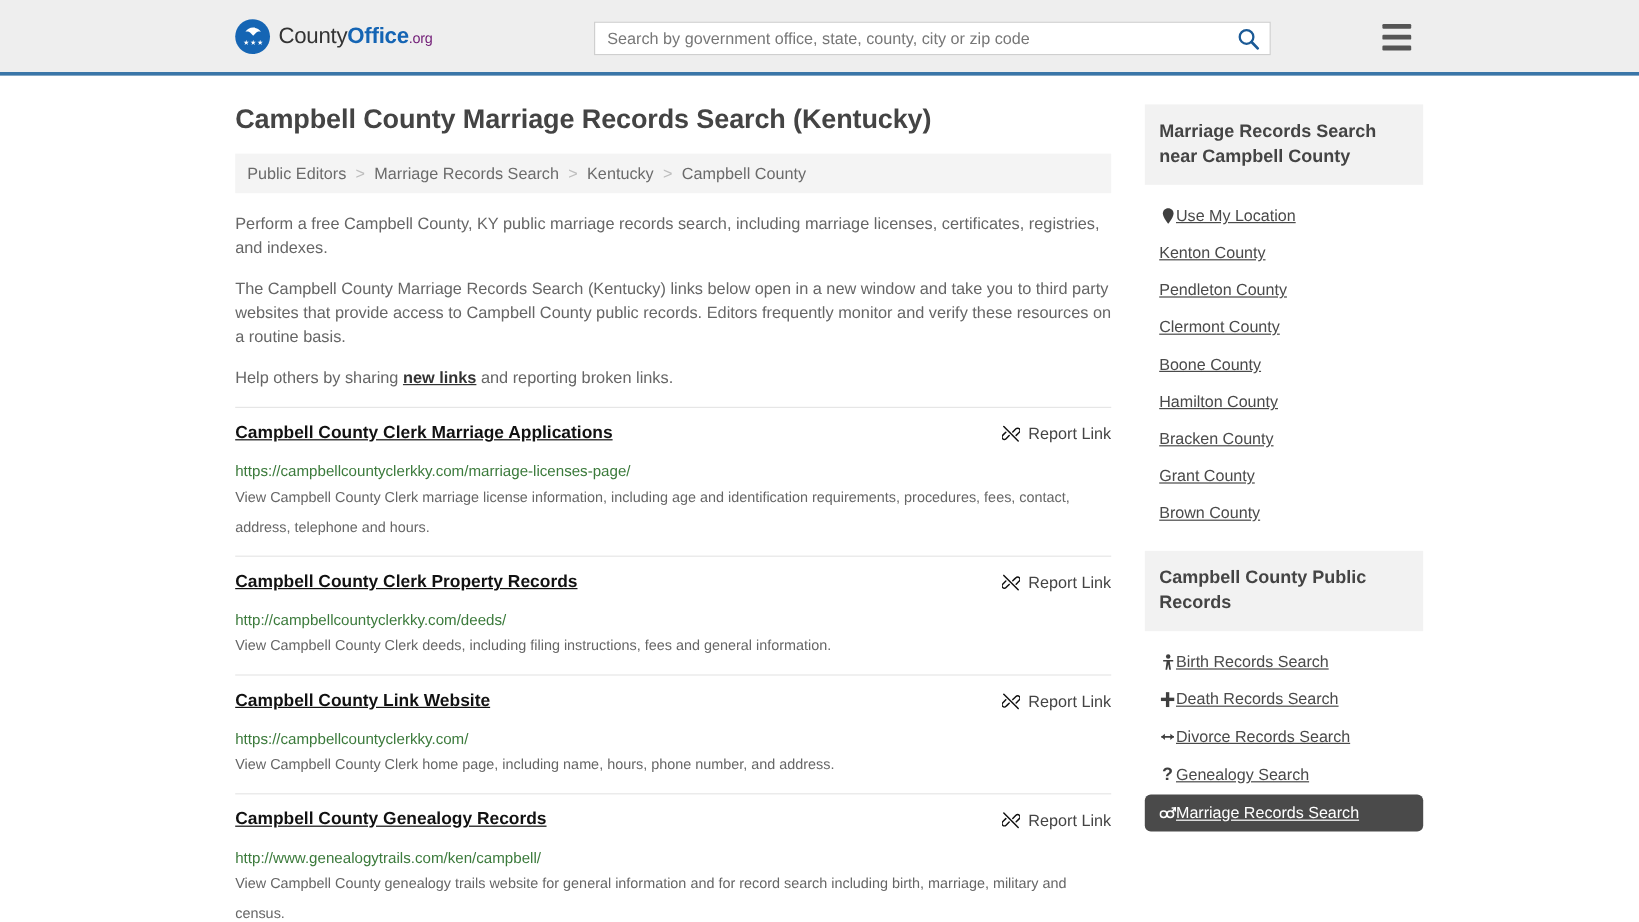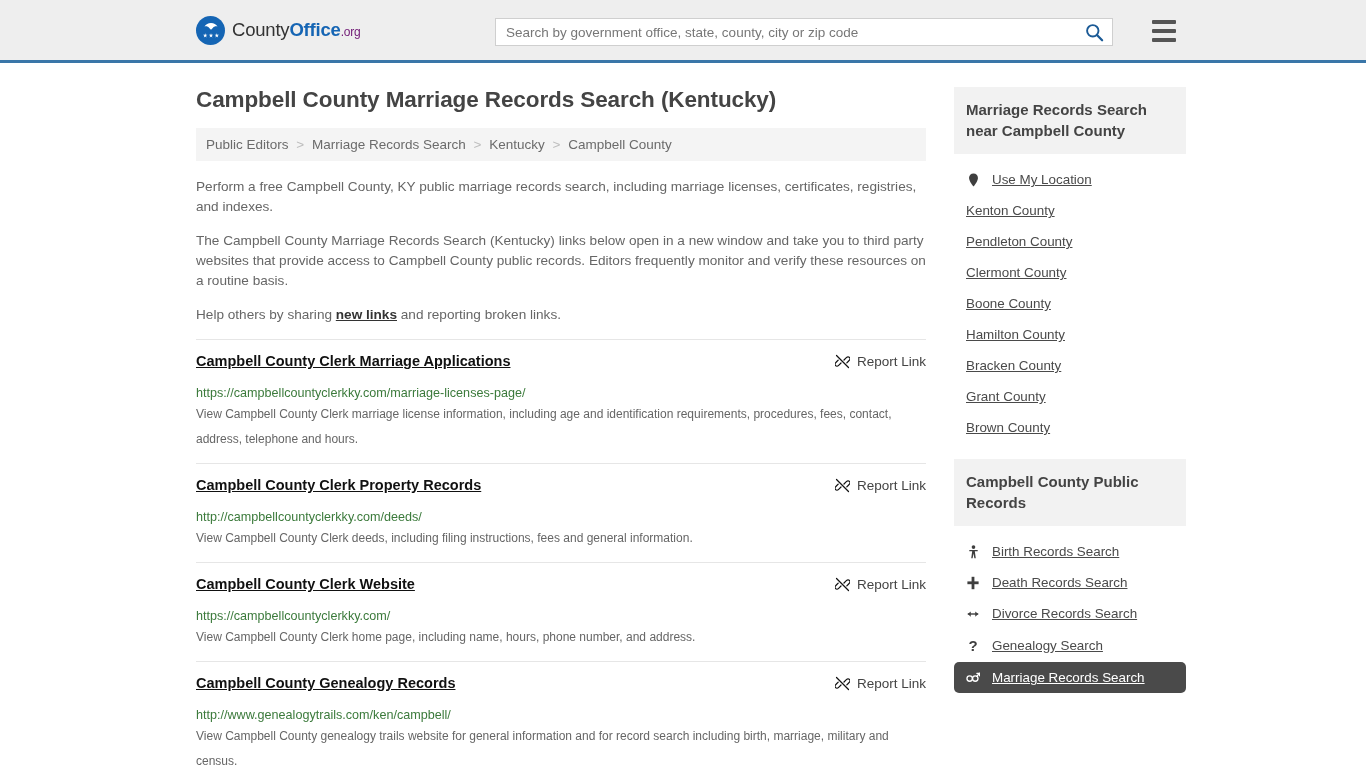--- a/index.html
+++ b/index.html
@@ -49,21 +49,21 @@
     color: #333333;
     white-space: nowrap;
   }
   .logo-text .b { font-weight: bold; color: #1565b4; }
   .logo-text .org { color: #701a75; font-size: 12px; }
 
   .search-wrap {
     position: absolute;
     left: 495px;
     top: 18px;
-    width: 618px;
+    width: 564px;
     height: 28px;
     background: #ffffff;
     border: 1px solid #cfcfcf;
     display: flex;
     align-items: center;
   }
 
   .search-input {
     flex: 1;
     border: none;
@@ -207,21 +207,21 @@
     font-weight: bold;
     color: #444444;
     line-height: 21px;
   }
 
   .side-list { padding: 10px 0 6px 0; }
 
   .side-item {
     display: flex;
     align-items: center;
-    gap: 12px;
+    gap: 0;
     padding: 8px 12px;
     font-size: 13.4px;
     cursor: pointer;
     text-align: right;
   }
   .side-item a,
   .side-item .lbl {
     color: #4a4a4a;
     text-decoration: underline;
   }
@@ -327,21 +327,21 @@
           </svg>
           <span>Report Link</span>
         </span>
       </div>
       <div class="result-url">http://campbellcountyclerkky.com/deeds/</div>
       <div class="result-desc">View Campbell County Clerk deeds, including filing instructions, fees and general information.</div>
     </div>
 
     <div class="result">
       <div class="result-head">
-        <a class="result-title">Campbell County Clerk Website</a>
+        <a class="result-title">Campbell County Link Website</a>
         <span class="report-link">
           <svg width="15" height="15" viewBox="0 0 16 16">
             <path d="M6.4 9.6 C4.8 11.2 4.8 11.2 3.6 12.4 a2.1 2.1 0 0 1-3-3 C1.8 8.2 1.8 8.2 3.4 6.6" fill="none" stroke="#111" stroke-width="1.3" stroke-linecap="round"></path>
             <path d="M9.6 6.4 C11.2 4.8 11.2 4.8 12.4 3.6 a2.1 2.1 0 0 1 3 3 C14.2 7.8 14.2 7.8 12.6 9.4" fill="none" stroke="#111" stroke-width="1.3" stroke-linecap="round"></path>
             <line x1="1.6" y1="1.6" x2="14.4" y2="14.4" stroke="#111" stroke-width="1.3" stroke-linecap="round"></line>
           </svg>
           <span>Report Link</span>
         </span>
       </div>
       <div class="result-url">https://campbellcountyclerkky.com/</div>

